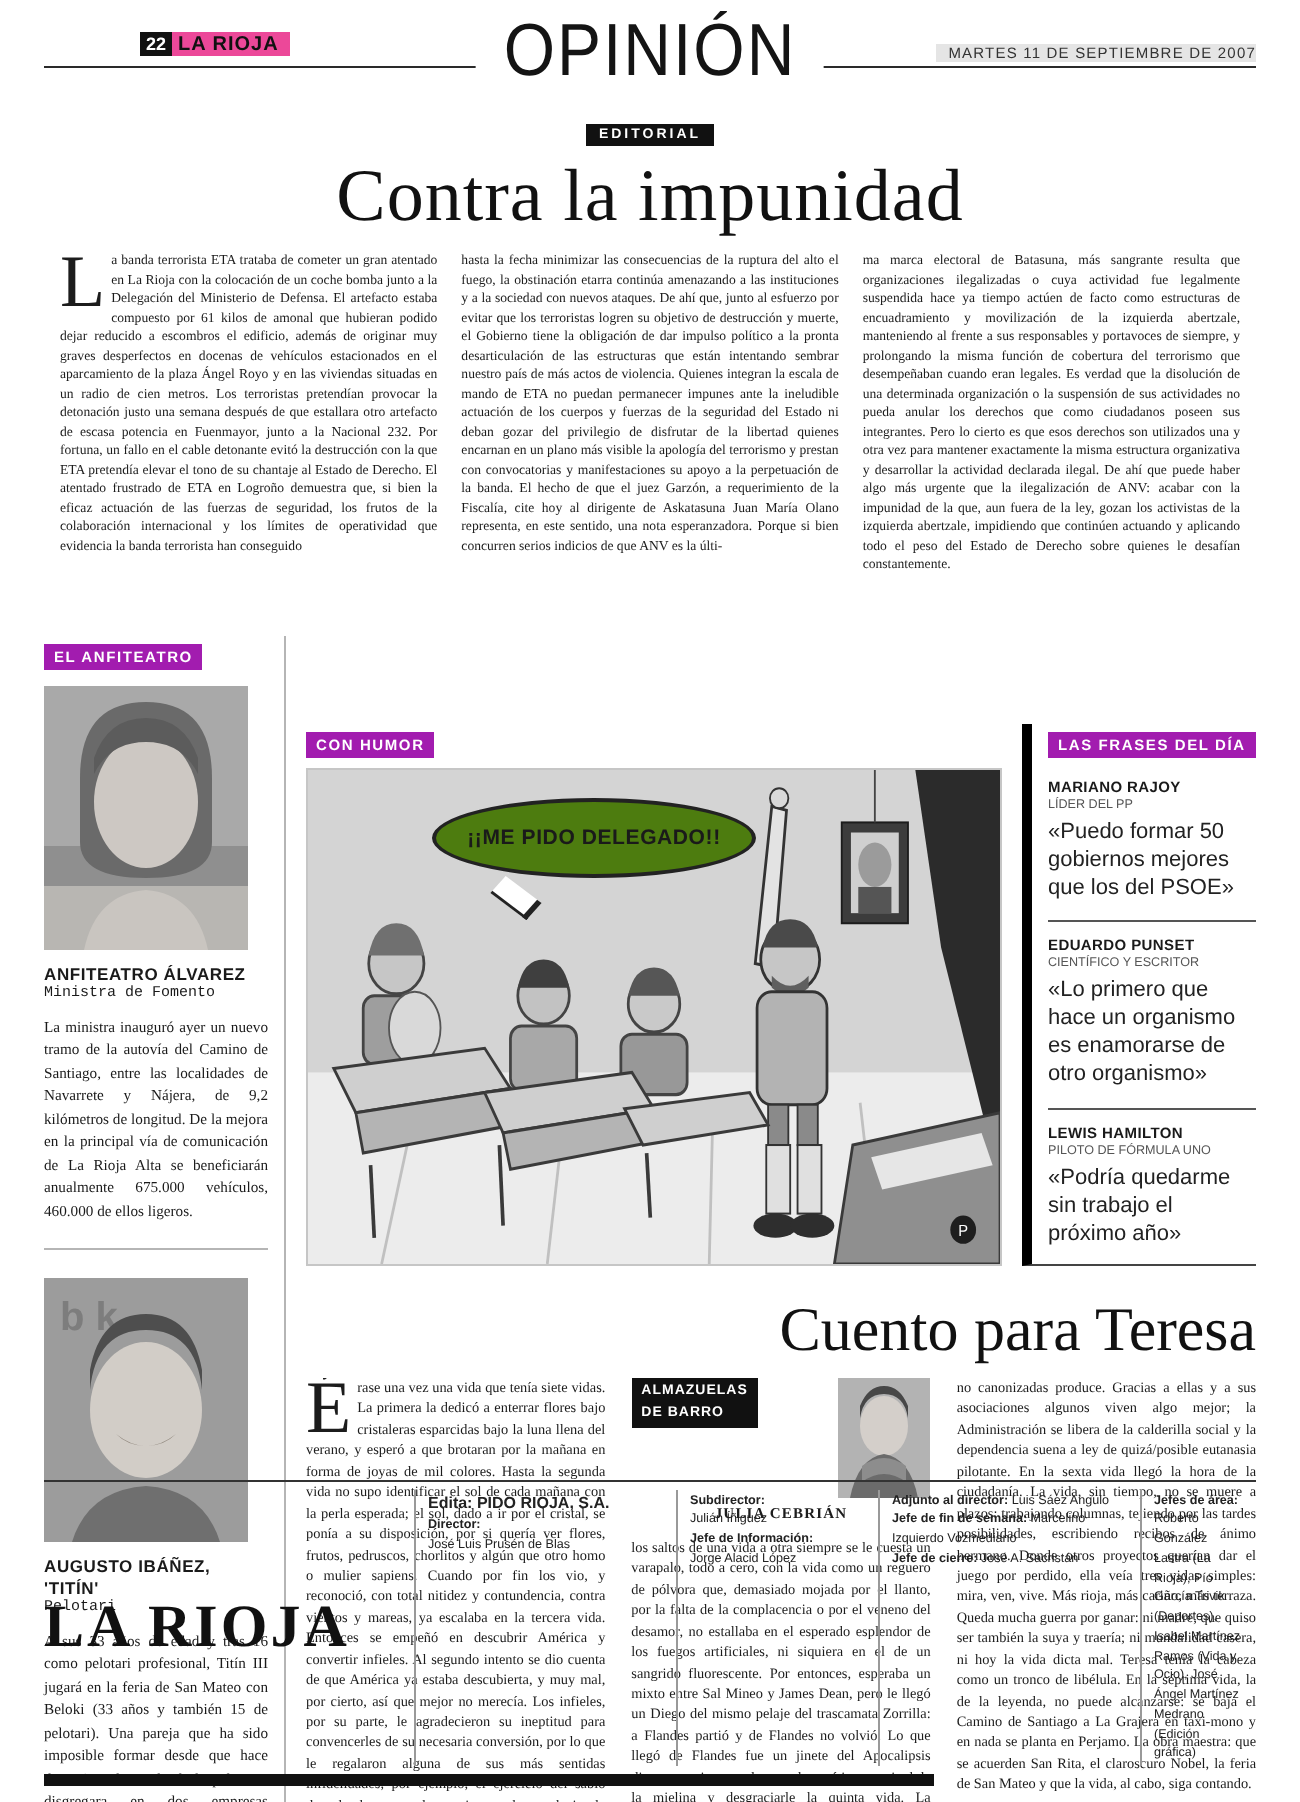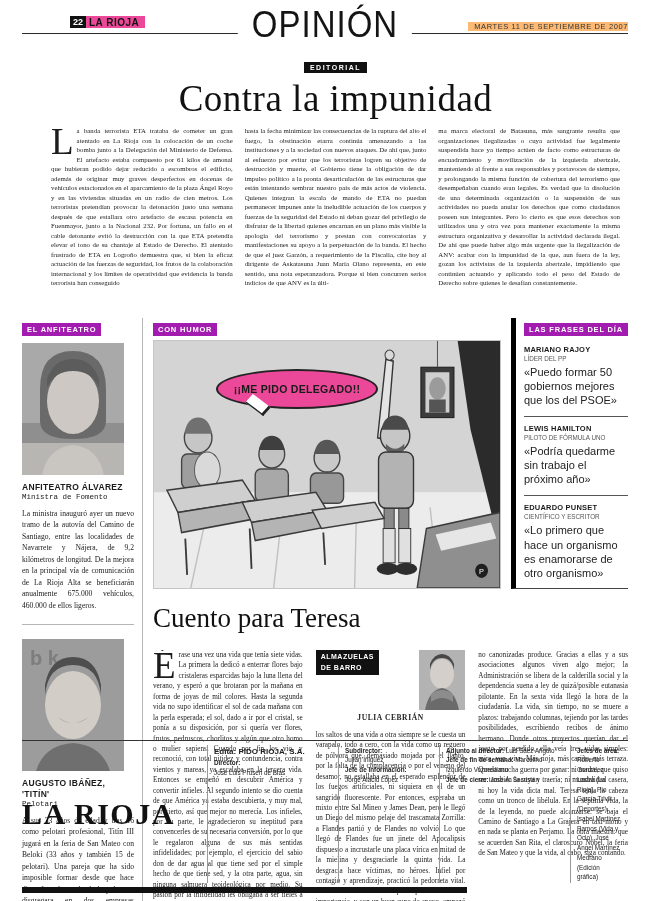--- a/index.html
+++ b/index.html
@@ -9,64 +9,64 @@
   .header{position:relative;height:38px;margin:6px 22px 0;}
   .header-line{position:absolute;left:0;right:0;top:27px;height:1px;background:#2a2a2a;}
   .brand{position:absolute;left:0;top:10px;display:flex;gap:3px;align-items:center;
          font-family:"Liberation Sans",sans-serif;background:#ec4899;padding-right:6px;margin-left:48px;}
   .page-num{background:#111;color:#fff;font-size:9px;font-weight:bold;padding:1px 3px;}
   .brand-name{font-size:10px;font-weight:bold;letter-spacing:.5px;color:#111;}
   .section-title{position:absolute;left:50%;transform:translateX(-50%) scaleY(1.12);top:2px;
          background:#fff;padding:0 14px;font-family:"Liberation Sans",sans-serif;
          font-size:33px;letter-spacing:1px;line-height:1.05;color:#141414;}
   .date{position:absolute;right:0;top:16px;font-family:"Liberation Sans",sans-serif;
-         font-size:7.5px;letter-spacing:.6px;color:#333;background:#fdba74;padding-left:6px;
+         font-size:7.5px;letter-spacing:.6px;color:#333;background:#e5e5e5;padding-left:6px;
          text-transform:uppercase;}
   
-  .editorial{margin-top:12px;text-align:center;padding-left:21px;}
+  .editorial{margin-top:12px;text-align:center;}
   .kicker{display:inline-block;background:#111;color:#fff;font-family:"Liberation Sans",sans-serif;
          font-size:7px;font-weight:bold;padding:2px 6px;letter-spacing:1.5px;}
   .ed-title{font-size:37px;margin:3px 0 6px;font-weight:normal;letter-spacing:.5px;color:#111;}
   .ed-cols{display:flex;gap:12px;margin:4px 30px 6px;height:186px;overflow:hidden;
          text-align:justify;font-size:6.8px;line-height:1.4;color:#1c1c1c;}
   .ed-col{flex:1;}
   .dropcap{float:left;font-size:37px;line-height:28px;padding:2px 3px 0 0;}
   
   .body-grid{display:flex;margin:2px 22px 0;}
   .left-col{width:112px;padding-right:8px;border-right:1px solid #b5b5b5;}
   .right-area{flex:1;padding-left:10px;display:flex;flex-direction:column;}
-  .top-row{display:flex;}
+  .top-row{display:flex;margin-top:44px;}
   .cartoon-wrap{flex:1;padding-right:8px;}
   .label-bar{display:inline-block;background:#a21caf;color:#fff;font-family:"Liberation Sans",sans-serif;
          font-size:7.5px;font-weight:bold;padding:2px 5px;letter-spacing:.8px;}
   
   .person{margin-top:7px;}
   .person.second{margin-top:13px;border-top:1px solid #b5b5b5;padding-top:12px;}
   .photo{width:102px;height:132px;margin:2px 0 7px;display:block;}
   .p-name{font-family:"Liberation Sans",sans-serif;font-weight:bold;font-size:8.5px;line-height:1.25;letter-spacing:.3px;}
   .p-role{font-family:Liberation Mono, monospace;font-size:7.5px;margin:0 0 7px;}
   .p-text{font-size:7.6px;line-height:1.52;text-align:justify;}
   
   .cartoon{position:relative;height:247px;margin-top:4px;background:#d8d8d8;border:1px solid #c6c6c6;}
   .cartoon svg{display:block;width:100%;height:100%;}
-  .bubble{position:absolute;left:62px;top:28px;width:158px;height:36px;background:#ec4899;
+  .bubble{position:absolute;left:62px;top:14px;width:158px;height:36px;background:#4d7c0f;
          border:2px solid #222;border-radius:50%;display:flex;align-items:center;justify-content:center;
          font-family:"Liberation Sans",sans-serif;font-weight:bold;font-size:10.5px;letter-spacing:.3px;}
   .bubble-tail{position:absolute;left:96px;top:56px;width:14px;height:14px;background:#fff;
          border-right:2px solid #222;border-bottom:2px solid #222;transform:skewX(35deg) rotate(58deg);}
   
   .frases{width:104px;border-left:5px solid #000000;padding:0 0 8px 8px;margin-left:2px;
          border-bottom:1px solid #444;align-self:flex-start;}
   .quote-block{margin-top:9px;}
   .quote-block.rule{border-top:1px solid #555;padding-top:7px;}
   .q-name{font-family:"Liberation Sans",sans-serif;font-weight:bold;font-size:7.5px;letter-spacing:.2px;}
   .q-role{font-family:"Liberation Sans",sans-serif;font-size:6.3px;color:#555;text-transform:uppercase;margin:1px 0 3px;}
   .q-text{font-family:"Liberation Sans",sans-serif;font-size:11px;line-height:1.28;color:#222;}
   
-  .cuento-title{text-align:left;font-size:27px;font-weight:normal;margin:14px 0 16px;color:#111;}
+  .cuento-title{text-align:right;font-size:31px;font-weight:normal;margin:14px 0 6px;color:#111;}
   .story-cols{display:flex;gap:13px;height:258px;overflow:hidden;text-align:justify;
          font-size:7.2px;line-height:1.45;color:#1c1c1c;}
   .story-col{flex:1;}
   .story-kicker-row{display:flex;gap:6px;margin-bottom:3px;align-items:flex-start;}
   .badge2{background:#111;color:#fff;font-family:"Liberation Sans",sans-serif;font-size:7px;
          font-weight:bold;padding:2px 5px;letter-spacing:.5px;white-space:pre-line;line-height:1.5;}
   .author-photo{width:46px;height:60px;margin-left:auto;display:block;}
   .byline{text-align:center;font-family:Liberation Serif, serif;font-weight:bold;
          font-size:7.5px;letter-spacing:.6px;margin:2px 0 6px;}
   
@@ -216,28 +216,28 @@
         </div>
 
         <div class="frases">
           <span class="label-bar">LAS FRASES DEL DÍA</span>
           <div class="quote-block">
             <div class="q-name">MARIANO RAJOY</div>
             <div class="q-role">LÍDER DEL PP</div>
             <div class="q-text">«Puedo formar 50 gobiernos mejores que los del PSOE»</div>
           </div>
           <div class="quote-block rule">
+            <div class="q-name">EDUARDO PUNSET</div>
+            <div class="q-role">CIENTÍFICO Y ESCRITOR</div>
+            <div class="q-text">«Lo primero que hace un organismo es enamorarse de otro organismo»</div>
+          </div>
+          <div class="quote-block rule">
             <div class="q-name">LEWIS HAMILTON</div>
             <div class="q-role">PILOTO DE FÓRMULA UNO</div>
             <div class="q-text">«Podría quedarme sin trabajo el próximo año»</div>
-          </div>
-          <div class="quote-block rule">
-            <div class="q-name">EDUARDO PUNSET</div>
-            <div class="q-role">CIENTÍFICO Y ESCRITOR</div>
-            <div class="q-text">«Lo primero que hace un organismo es enamorarse de otro organismo»</div>
           </div>
         </div>
       </div>
 
       <div>
         <div class="cuento-title">Cuento para Teresa</div>
         <div class="story-cols">
           <div class="story-col"><span class="dropcap">É</span><span>rase una vez una vida que tenía siete vidas. La primera la dedicó a enterrar flores bajo cristaleras esparcidas bajo la luna llena del verano, y esperó a que brotaran por la mañana en forma de joyas de mil colores. Hasta la segunda vida no supo identificar el sol de cada mañana con la perla esperada; el sol, dado a ir por el cristal, se ponía a su disposición, por si quería ver flores, frutos, pedruscos, chorlitos y algún que otro homo o mulier sapiens. Cuando por fin los vio, y reconoció, con total nitidez y contundencia, contra vientos y mareas, ya escalaba en la tercera vida. Entonces se empeñó en descubrir América y convertir infieles. Al segundo intento se dio cuenta de que América ya estaba descubierta, y muy mal, por cierto, así que mejor no merecía. Los infieles, por su parte, le agradecieron su ineptitud para convencerles de su necesaria conversión, por lo que le regalaron alguna de sus más sentidas infidelidades; por ejemplo, el ejercicio del sabio don de dar agua al que tiene sed por el simple hecho de que tiene sed, y la otra parte, agua, sin ninguna salmuera teoideológica por medio. Su pasión por la infidelidad les obligaba a ser fieles a sí mismos. En la cuarta vida volvió a hacerse un lío. En</span></div>
           <div class="story-col">
             <div class="story-kicker-row">

